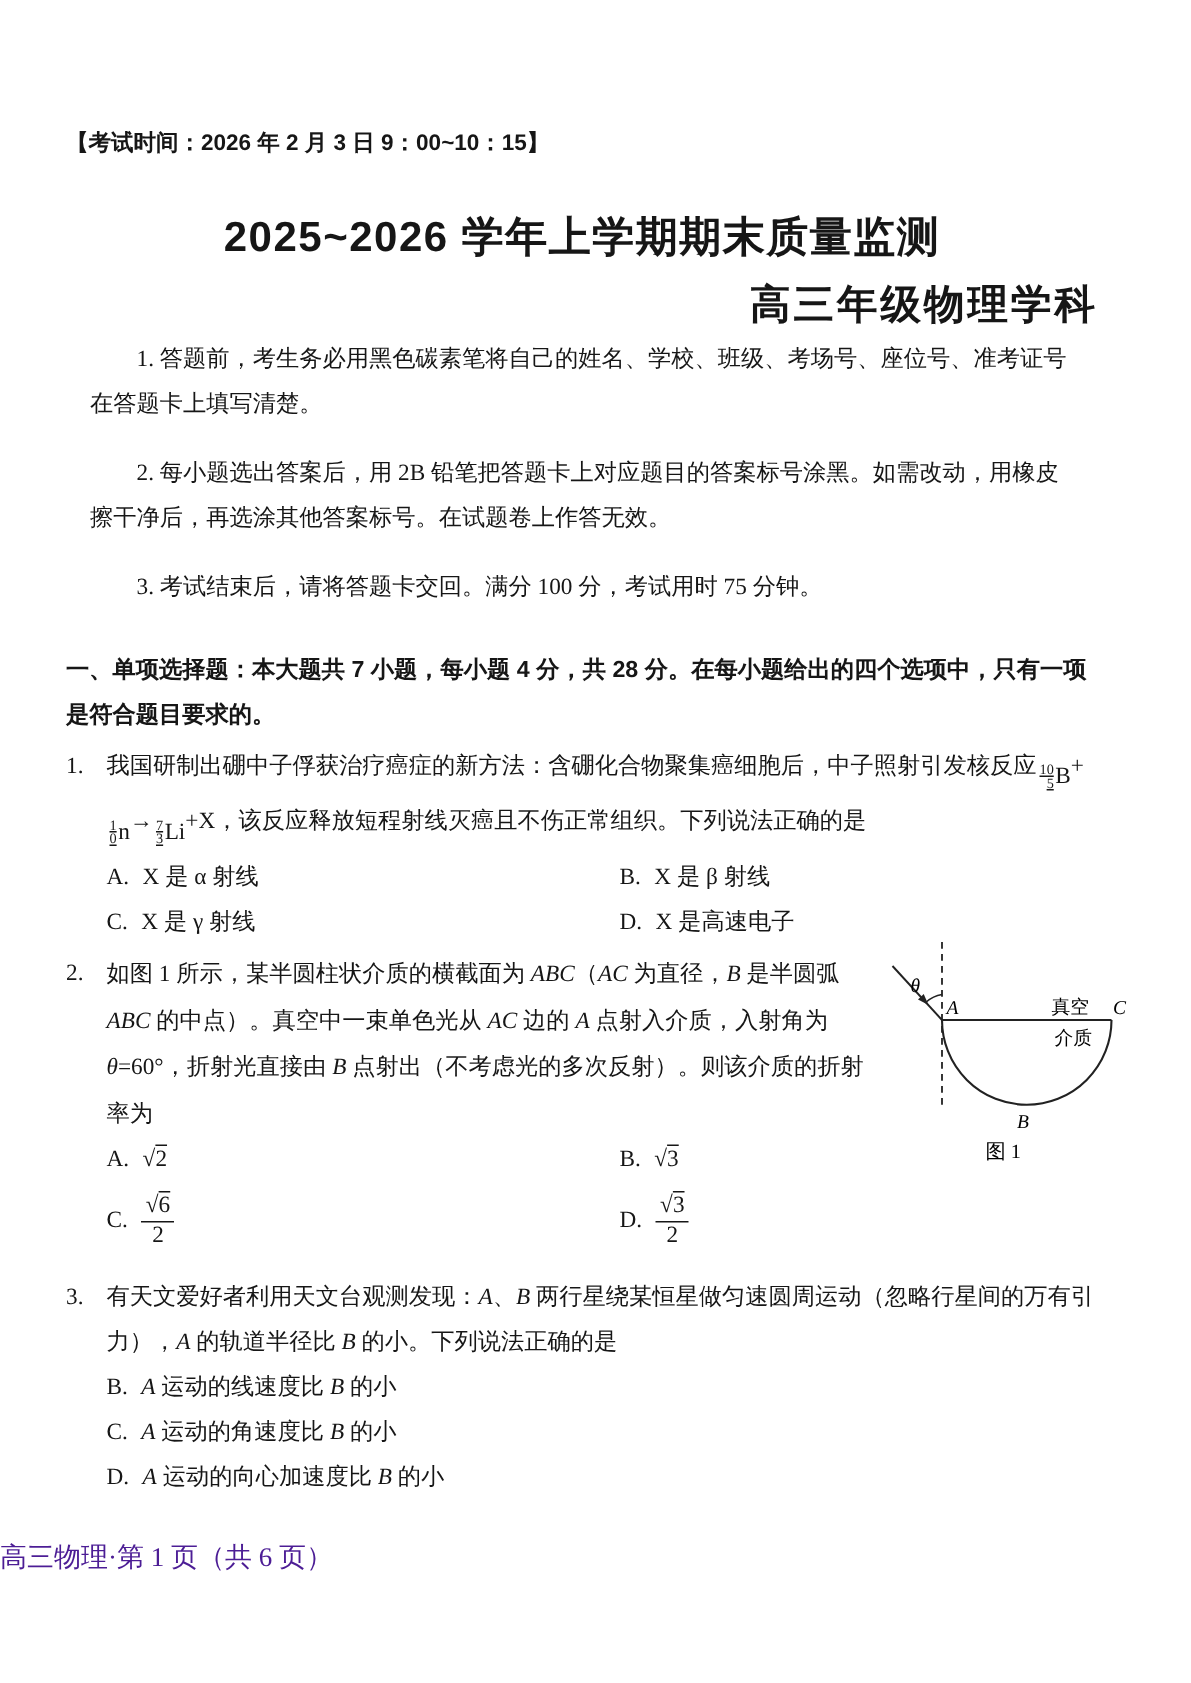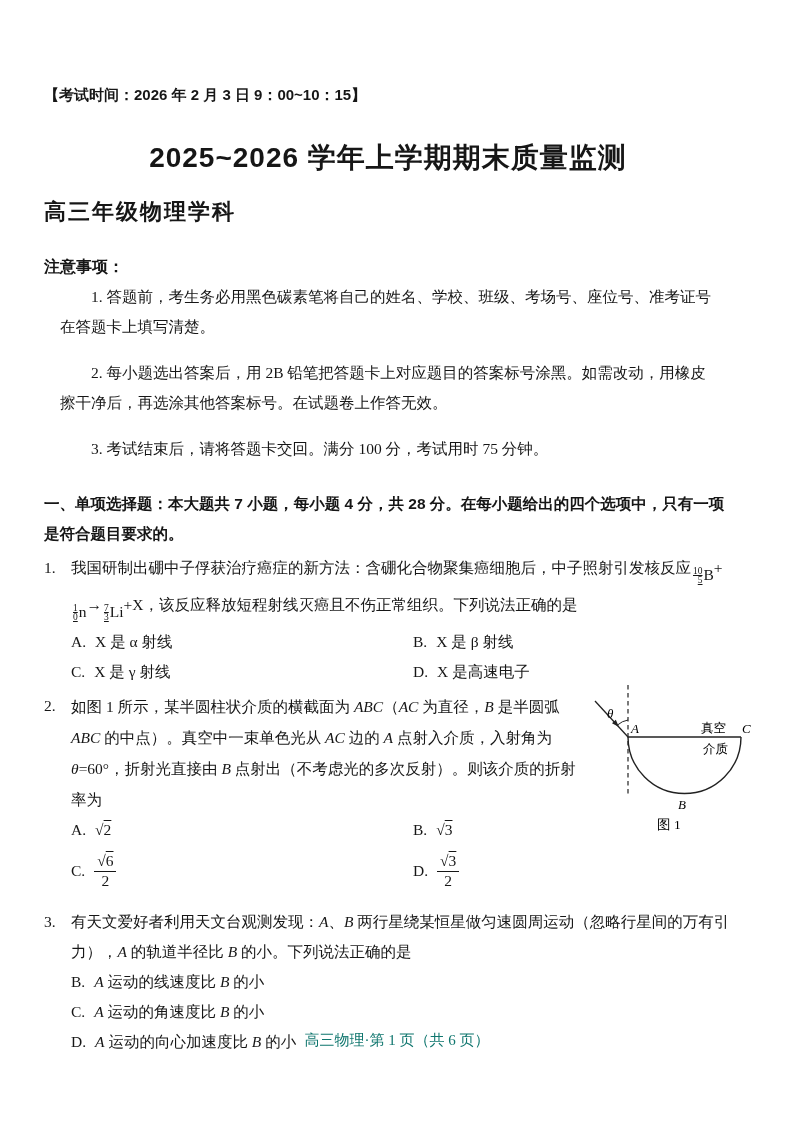--- a/index.html
+++ b/index.html
@@ -5,21 +5,21 @@
   html,body{margin:0;padding:0;background:#ffffff;}
   .page{
     width:794px;height:1122px;background:#fff;position:relative;
     box-sizing:border-box;padding:86px 62px 0 44px;
     font-family:"Liberation Serif","DejaVu Serif",serif;
     color:#161616;font-size:15.5px;
   }
   .hei{font-family:"Liberation Sans","DejaVu Sans",sans-serif;font-weight:700;}
   .exam-time{font-size:15px;}
   .title{ text-align:center;font-size:28px;margin-top:34px;letter-spacing:1px;}
-  .subtitle{text-align:left;font-size:22px;margin-top:20px;letter-spacing:2px;}
+  .subtitle{text-align:right;font-size:27px;margin-top:8px;letter-spacing:2px;}
   .notice-heading{font-size:16px;margin-top:30px;}
   .note{line-height:30px;text-indent:31px;margin:16px;}
   .note:first-of-type{margin-top:4px;}
   .section-heading{font-size:15.5px;line-height:30px;margin-top:25px;}
   .question{position:relative;padding-left:27px;line-height:30px;}
   .qnum{position:absolute;left:0;top:0;}
   .q1{margin-top:4px;}
   .q2{margin-top:4px;}
   .q3{margin-top:10px;}
   .q2 .qtext{margin-right:147px;line-height:31px;display:block;}
@@ -35,33 +35,32 @@
   .sqrt{white-space:nowrap;}
   .sqrt .rad{text-decoration:overline;}
   .frac{display:inline-block;text-align:center;vertical-align:middle;line-height:1.2;}
   .frac .num{display:block;border-bottom:1.2px solid #161616;padding:0 3px 0;}
   .frac .den{display:block;}
   .frac-row{height:52px;}
   
   .q2-figure{position:absolute;top:-14px;right:-62px;width:200px;height:162px;}
   .q2-figure svg{display:block;}
   .fig-label{font-family:"Liberation Serif","DejaVu Serif",serif;}
-  .footer{position:absolute;left:0;bottom:72px;width:100%;text-align:center;font-size:15px;color:#0f766e;}
+  .footer{position:absolute;left:0;bottom:72px;width:100%;text-align:left;font-size:18px;color:#4c1d95;}
 </style>
 </head>
 <body>
 
 <div class="page">
 
   <div class="exam-time hei">【考试时间：2026 年 2 月 3 日 9：00~10：15】</div>
 
   <div class="title hei">2025~2026 学年上学期期末质量监测</div>
   <div class="subtitle hei">高三年级物理学科</div>
 
-  <div class="notice-heading hei">注意事项：</div>
   <p class="note">1. 答题前，考生务必用黑色碳素笔将自己的姓名、学校、班级、考场号、座位号、准考证号在答题卡上填写清楚。</p>
   <p class="note">2. 每小题选出答案后，用 2B 铅笔把答题卡上对应题目的答案标号涂黑。如需改动，用橡皮擦干净后，再选涂其他答案标号。在试题卷上作答无效。</p>
   <p class="note">3. 考试结束后，请将答题卡交回。满分 100 分，考试用时 75 分钟。</p>
 
   <div class="section-heading hei">一、单项选择题：本大题共 7 小题，每小题 4 分，共 28 分。在每小题给出的四个选项中，只有一项是符合题目要求的。</div>
 
   <div class="question q1">
     <span class="qnum">1.</span>
     <span class="qtext"><span>我国研制出硼中子俘获治疗癌症的新方法：含硼化合物聚集癌细胞后，中子照射引发核反应</span><span class="nuc">
           <span class="nstack">

